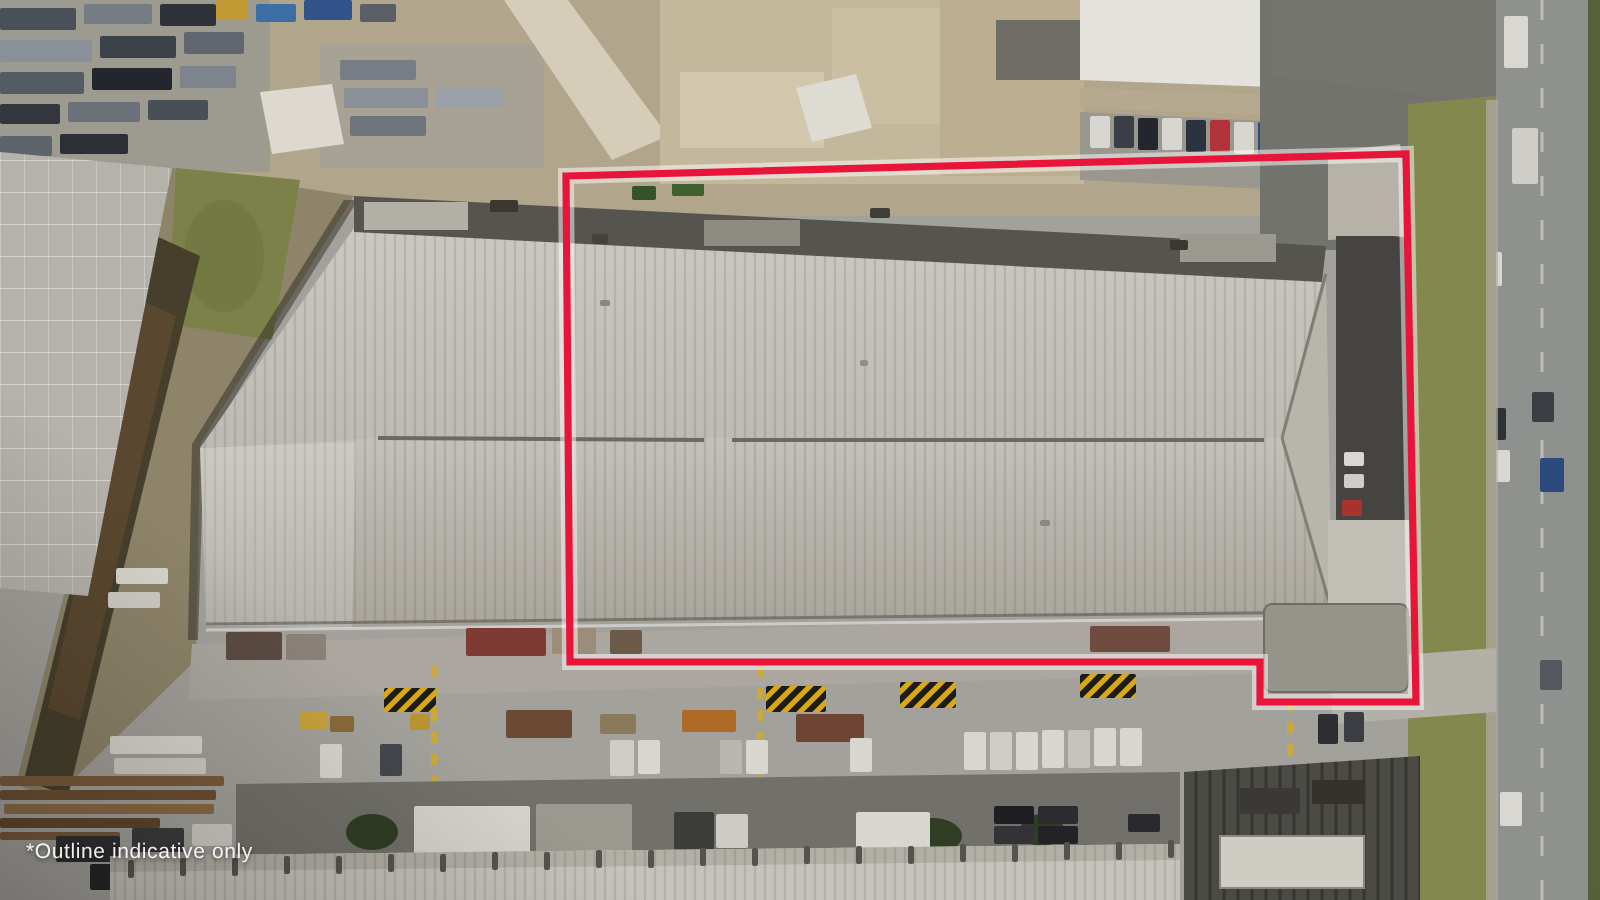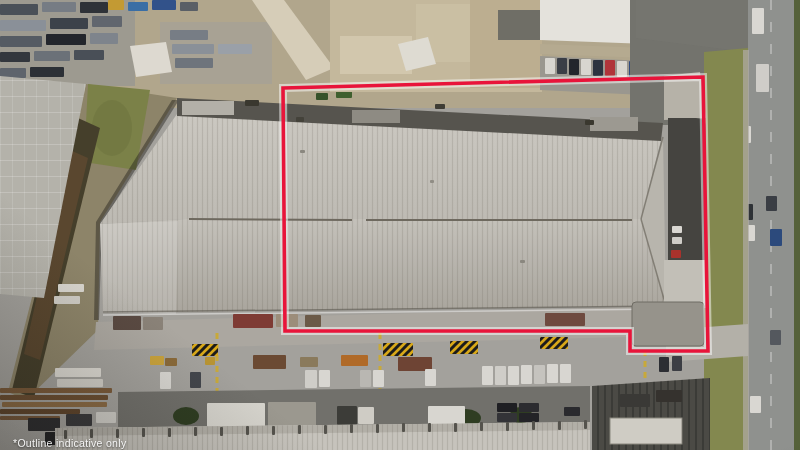--- a/index.html
+++ b/index.html
@@ -1,21 +1,21 @@
 <!DOCTYPE html>
 <html style="--concrete: #a3a19c; --yard_tan: #b1a68c; --roof_light: #c9c6bf; --roof_shade: #aaa69e; --roof_dark_strip: #56544e; --grass: #83884f; --tree: #42542a; --road: #8f918e; --asphalt: #73736d; --hazard_yellow: #d8a818; --outline: #e8143a; --outline_glow: #ffffff;"><head>
 <meta charset="utf-8">
 <style>
   html,body{margin:0;padding:0;background:#1c1c1c;}
   .stage{position:relative;width:800px;height:450px;overflow:hidden;
          background:#a3a19c;font-family:"Liberation Sans",sans-serif;}
   .stage svg{position:absolute;inset:0;display:block;}
   .outline-glow{fill:none;stroke:var(--outline_glow,#fff);stroke-width:8;opacity:.5;stroke-linejoin:miter;}
   .outline-red{fill:none;stroke:var(--outline,#e8143a);stroke-width:3.6;stroke-linejoin:miter;}
-  .disclaimer{position:absolute;left:13px;bottom:1px;font-size:10.5px;letter-spacing:.3px;
+  .disclaimer{position:absolute;left:13px;bottom:18px;font-size:10.5px;letter-spacing:.3px;
               color:rgba(255,255,255,.92);text-shadow:0 1px 2px rgba(0,0,0,.55);margin-top:14px;}
   .vignette{position:absolute;inset:0;pointer-events:none;
      background:
        radial-gradient(ellipse 125% 115% at 55% 45%, rgba(0,0,0,0) 58%, rgba(0,0,0,.22) 100%),
        linear-gradient(38deg, rgba(18,16,12,.28), rgba(0,0,0,0) 24%);}
 </style>
 </head>
 <body>
 
 <div class="stage">

